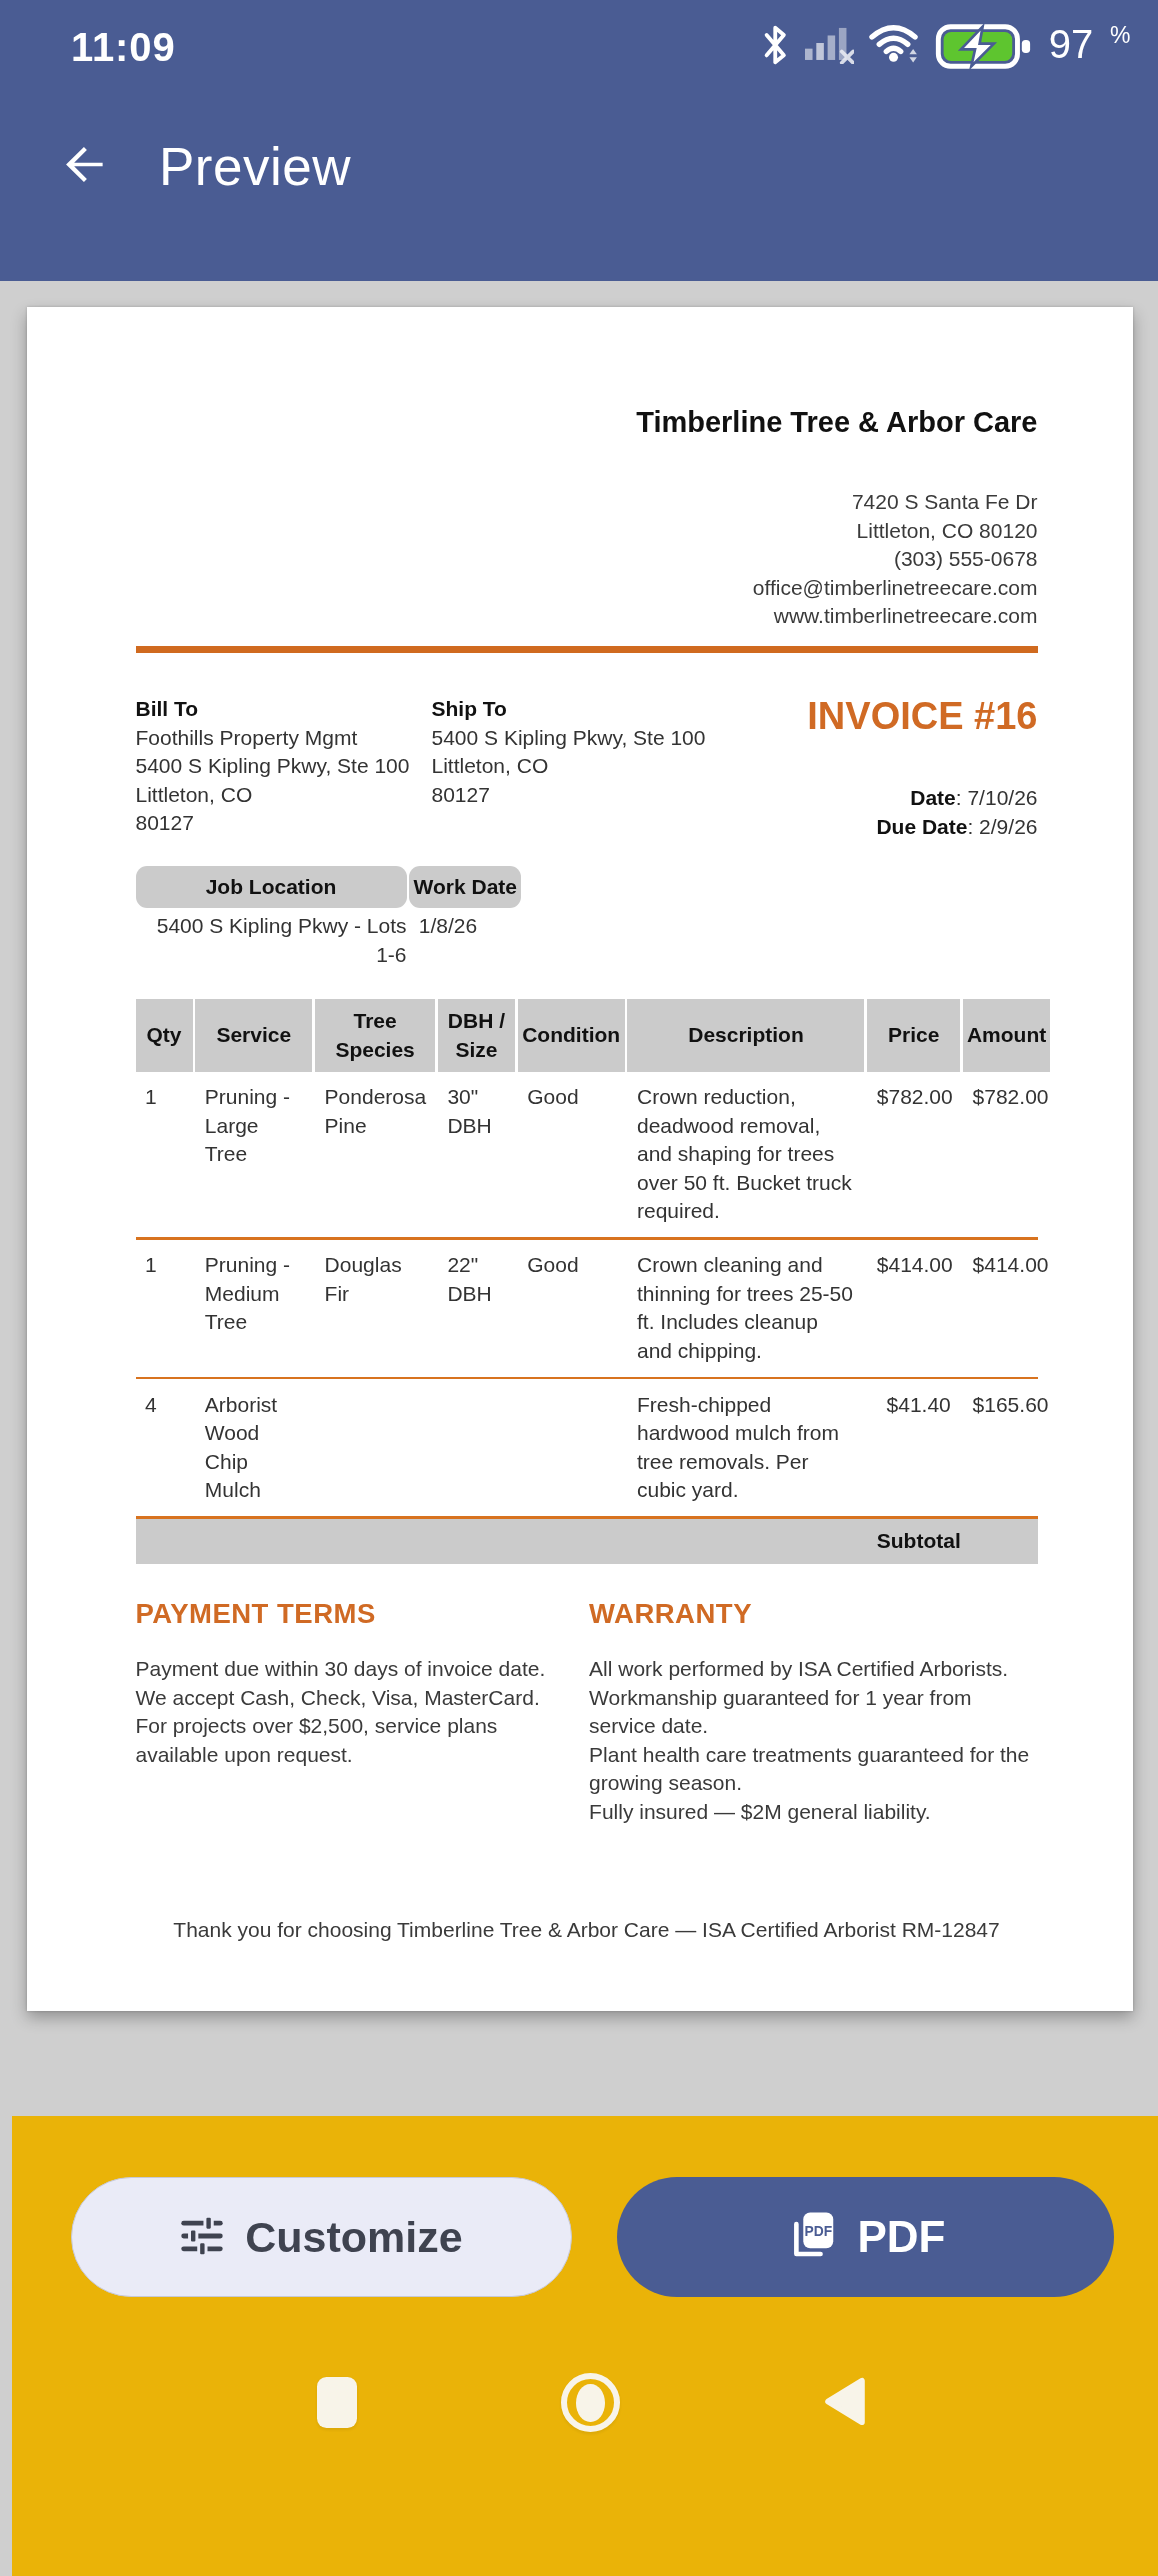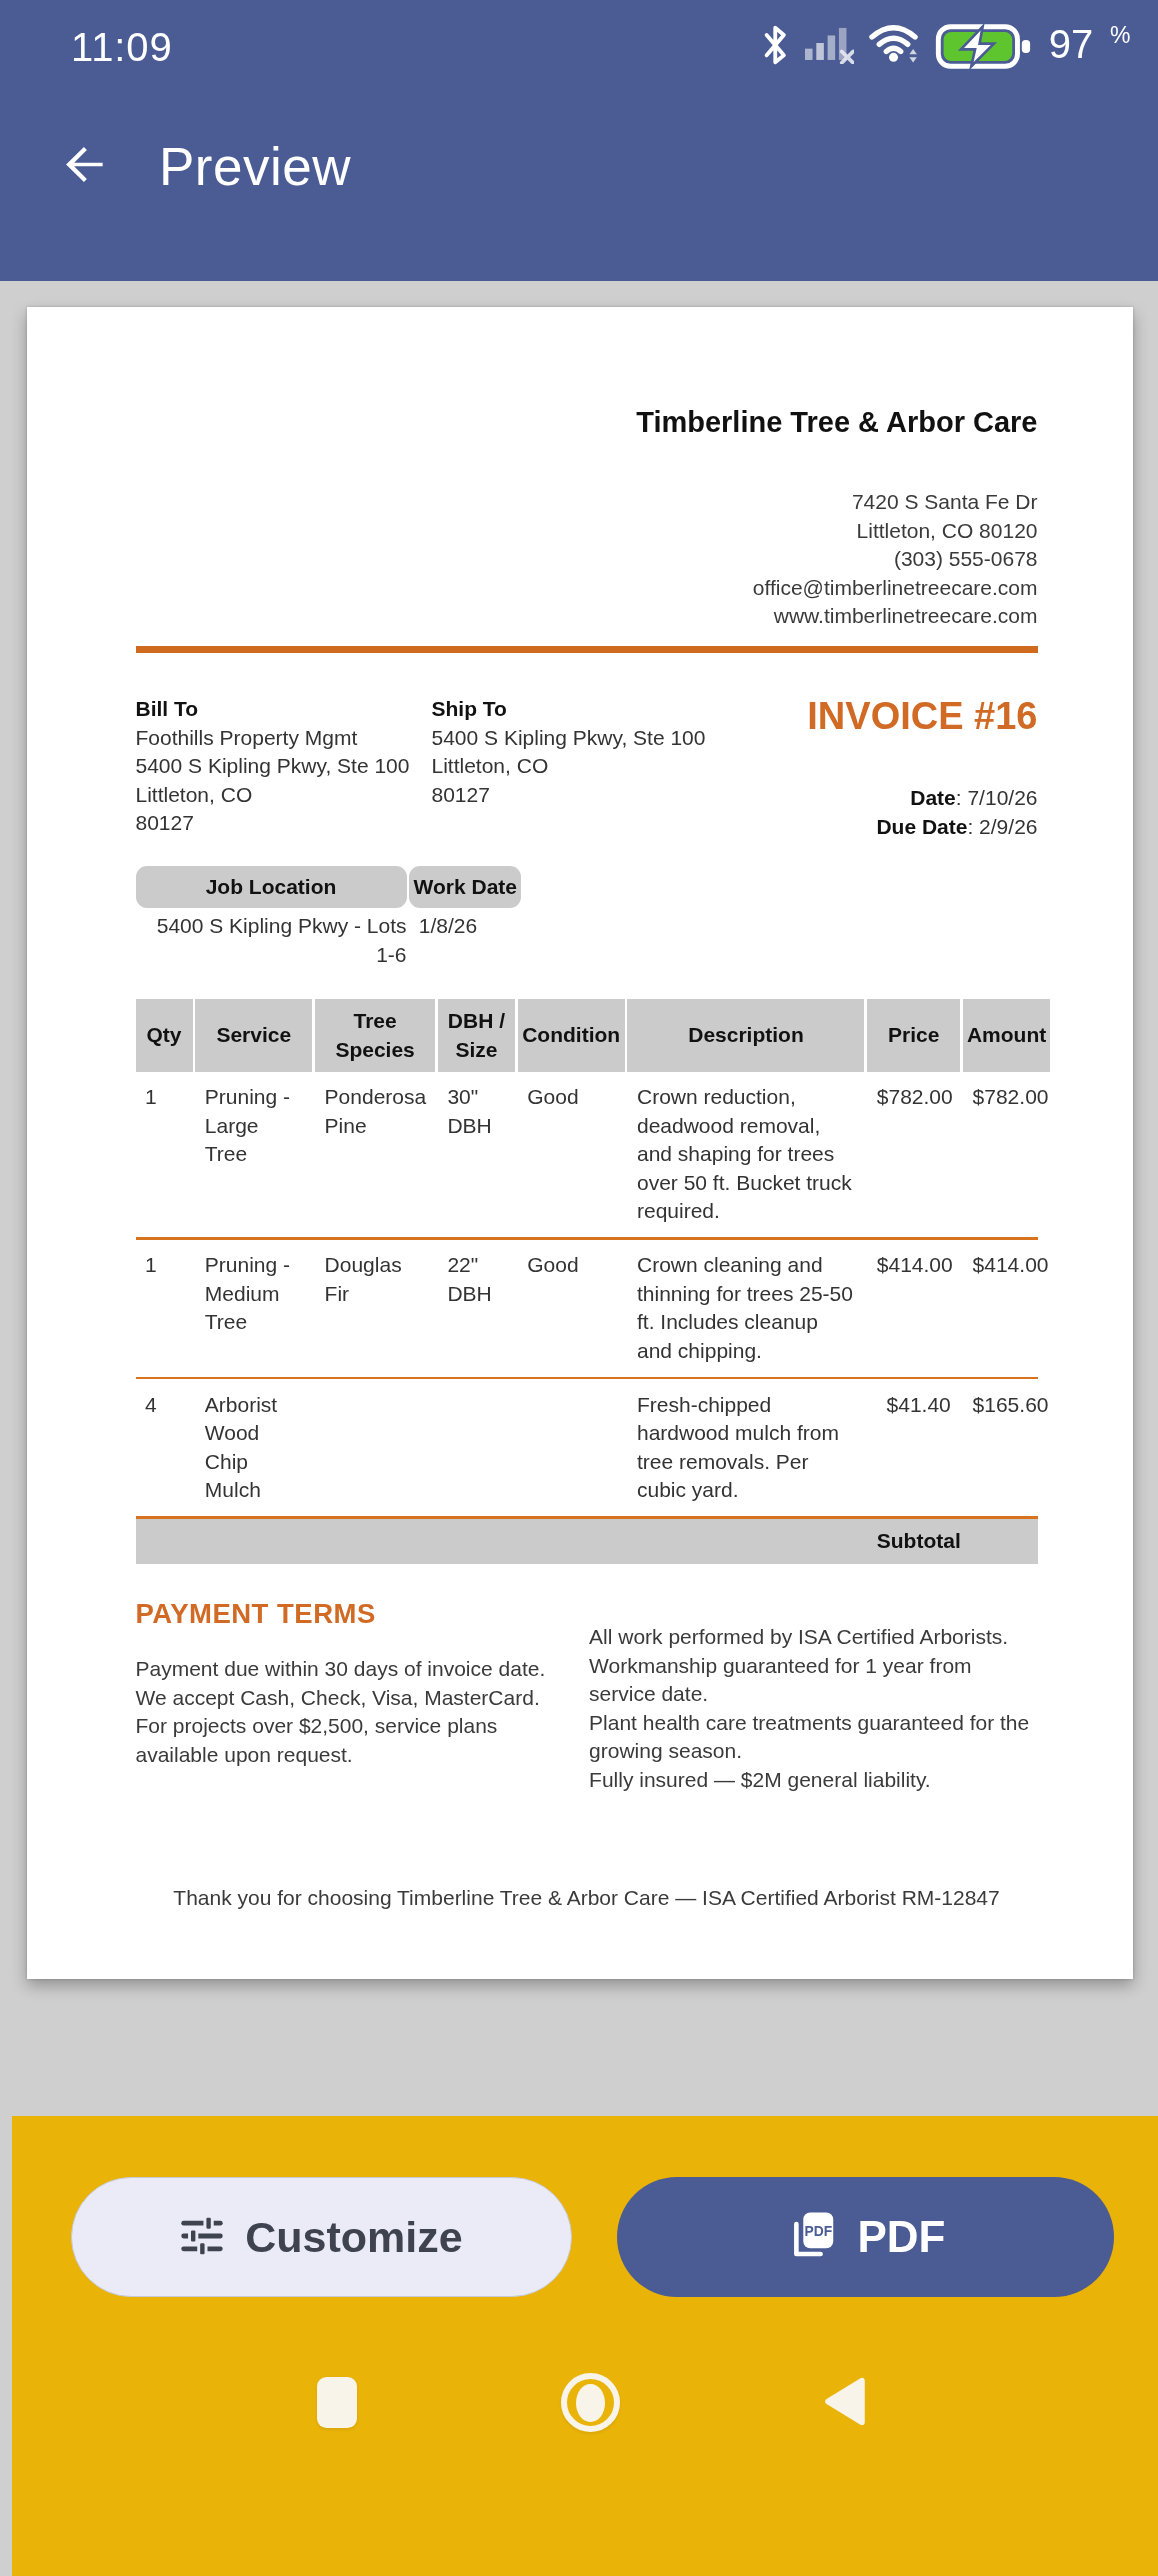--- a/index.html
+++ b/index.html
@@ -4,21 +4,21 @@
 <style>
   * { margin:0; padding:0; box-sizing:border-box; }
   html,body { width:1159px; height:2576px; }
   body {
     font-family:"Liberation Sans","DejaVu Sans",sans-serif;
     background:#cfcfcf; overflow:hidden; position:relative;
   }
   
   .top-block { background:#4a5c93; height:281px; width:100%; }
   .status-bar { height:95px; display:flex; align-items:center; padding:0 28.5px 0 71px; }
-  .time { color:#fff; font-size:40px; font-weight:400; letter-spacing:0.9px; }
+  .time { color:#fff; font-size:40px; font-weight:700; letter-spacing:0.9px; }
   .status-icons { margin-left:auto; display:flex; align-items:flex-start; gap:15px; }
   .pct-num { color:#fff; font-size:40px; }
   .pct-sym { color:#fff; font-size:23px; margin-left:1.9px; }
   .app-bar { height:142px; display:flex; align-items:center; padding:0 57px; }
   .back-btn { width:53px; height:53px; display:flex; align-items:center; justify-content:center; cursor:pointer; }
   .app-title { color:#fff; font-size:53px; font-weight:500; margin-left:49px; letter-spacing:0.5px; }
 
   
   .content { height:1935px; background:#cfcfcf; }
   .card {
@@ -247,20 +247,21 @@
     <div class="terms">
       <div class="terms-col">
         <div class="terms-heading">PAYMENT TERMS</div>
         <div class="terms-body">
           <div>Payment due within 30 days of invoice date.</div>
           <div>We accept Cash, Check, Visa, MasterCard.</div>
           <div>For projects over $2,500, service plans available upon request.</div>
         </div>
       </div>
       <div class="terms-col">
+        <div class="terms-heading">WARRANTY</div>
         <div class="terms-body">
           <div>All work performed by ISA Certified Arborists.</div>
           <div>Workmanship guaranteed for 1 year from service date.</div>
           <div>Plant health care treatments guaranteed for the growing season.</div>
           <div>Fully insured — $2M general liability.</div>
         </div>
       </div>
     </div>
 
     <div class="doc-footer">Thank you for choosing Timberline Tree &amp; Arbor Care — ISA Certified Arborist RM-12847</div>

